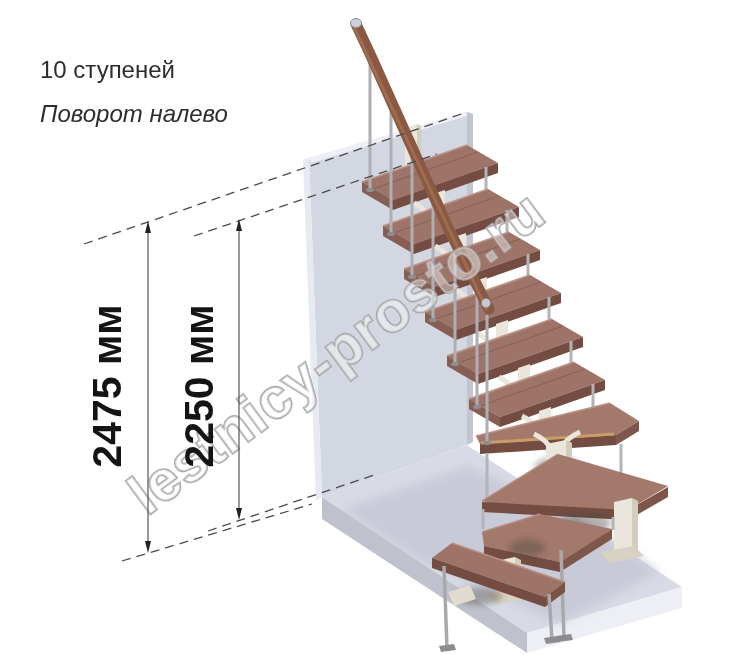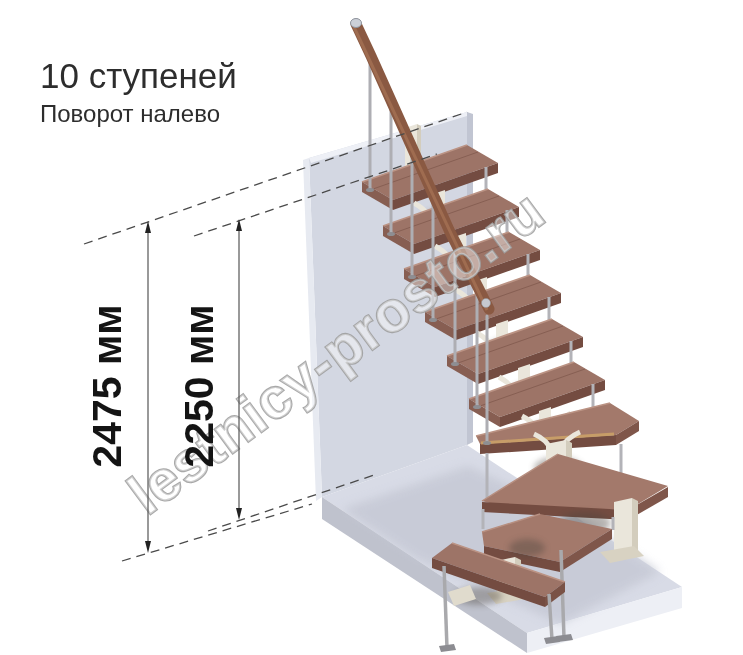--- a/index.html
+++ b/index.html
@@ -1,20 +1,20 @@
 <!DOCTYPE html>
 <html><head>
 <meta charset="utf-8">
 <style>
   html,body{margin:0;padding:0;background:#ffffff;}
   .stage{position:relative;width:743px;height:655px;background:#ffffff;overflow:hidden;
          font-family:"Liberation Sans", sans-serif;}
   .scene{position:absolute;left:0;top:0;width:743px;height:655px;}
-  .title{position:absolute;left:40px;top:56px;font-size:35px;font-weight:400;color:#2d2d2d;white-space:nowrap;}
-  .subtitle{position:absolute;left:40px;top:100px;font-size:24px;font-weight:400;color:#2d2d2d;white-space:nowrap;}
+  .title{position:absolute;left:40px;top:56px;font-size:24px;font-weight:400;color:#2d2d2d;white-space:nowrap;}
+  .subtitle{position:absolute;left:40px;top:100px;font-size:24px;font-weight:400;color:#2d2d2d;white-space:nowrap;font-style:italic;}
   .dim-label{font-family:"Liberation Sans", sans-serif;font-size:41px;font-weight:700;fill:#141414;}
   .wm-text{font-family:"Liberation Sans", sans-serif;font-size:57px;font-weight:700;letter-spacing:1px;
            fill:rgba(255,255,255,0.45);stroke:#a0a0a0;stroke-width:2.2px;paint-order:stroke fill;opacity:0.9;}
 </style>
 </head>
 <body>
 
 <div class="stage">
 
   <div class="title">10 ступеней</div>

